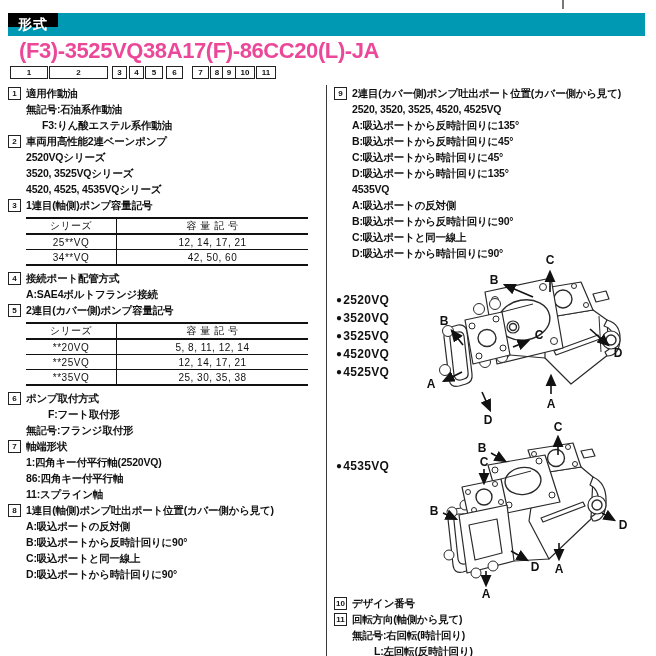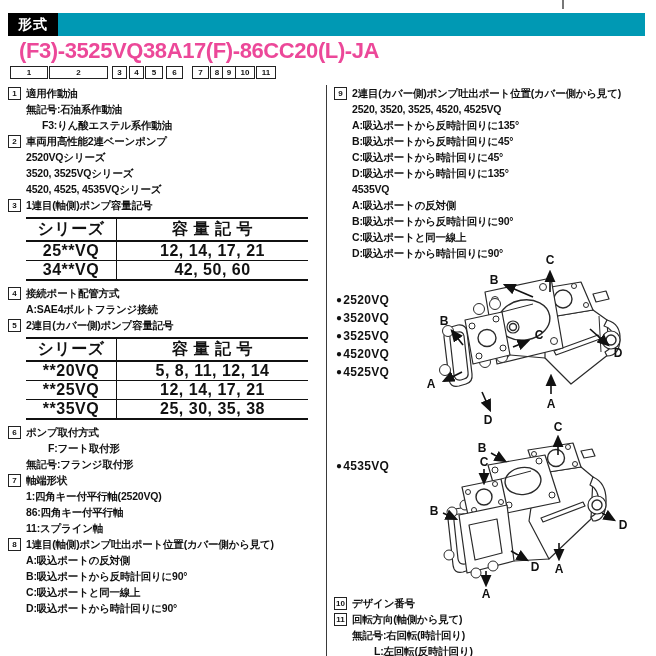--- a/index.html
+++ b/index.html
@@ -4,21 +4,21 @@
 <style>
   html,body{margin:0;padding:0;}
   body{
     width:656px;height:656px;position:relative;background:#ffffff;
     font-family:"Liberation Sans","DejaVu Sans",sans-serif;color:#111;
     overflow:hidden;
   }
   .crop-mark{position:absolute;left:562px;top:0;width:2px;height:9px;background:#777;}
   
   .header-bar{position:absolute;left:8px;top:13px;width:637px;height:23px;background:#0099b4;}
-  .header-label{position:absolute;left:0;top:0;width:50px;height:23px;background:#000;
+  .header-label{position:absolute;left:0;top:0;width:50px;height:14px;background:#000;
     color:#fff;font-weight:bold;font-size:14px;line-height:23px;text-align:center;letter-spacing:1px;}
   
   .model-code{position:absolute;left:19px;top:38px;font-size:22px;font-weight:bold;
     letter-spacing:-0.4px;white-space:nowrap;color:#ec4899;}
   
   .code-box{position:absolute;top:66px;height:11px;border:1px solid #222;
     font-size:8px;font-weight:bold;line-height:11px;text-align:center;background:#fff;}
   
   .divider-v{position:absolute;left:326px;top:85px;width:1px;height:571px;background:#3a3a3a;}
   #left-col{position:absolute;left:8px;top:85px;width:312px;}
@@ -28,21 +28,21 @@
   .numbox{flex:none;width:11px;height:11px;border:1px solid #222;font-size:8px;font-weight:bold;
     line-height:11px;text-align:center;margin:2px 5px 0 0;background:#fff;}
   .sec-title{font-size:10.5px;font-weight:bold;white-space:nowrap;letter-spacing:-0.2px;}
   .line{font-size:10.5px;font-weight:bold;line-height:16px;white-space:nowrap;letter-spacing:-0.2px;}
   .i0{padding-left:18px;} .i1{padding-left:34px;} .i2{padding-left:40px;}
   
   table.cap{border-collapse:collapse;margin:4px 0 4px 18px;width:282px;
     border-top:2px solid #111;border-bottom:2.5px solid #111;}
   table.cap th{border-bottom:2px solid #111;}
   table.cap td{border-bottom:1px solid #111;}
-  table.cap th,table.cap td{font-size:16px;font-weight:bold;text-align:center;
+  table.cap th,table.cap td{font-size:10px;font-weight:normal;text-align:center;
     height:14px;padding:0;letter-spacing:0.5px;}
   table.cap th:first-child,table.cap td:first-child{border-right:1.5px solid #111;width:90px;}
   
   .diagram{position:relative;}
   #diagram-1{height:160px;margin-top:2px;}
   #diagram-2{height:172px;}
   .bullets{position:absolute;left:2px;}
   #bullets-1{top:28px;} #bullets-2{top:34px;}
   .bullet{font-size:12px;font-weight:bold;line-height:17px;letter-spacing:0.3px;}
   .bullet::before{content:"●";font-size:10px;margin-right:1px;vertical-align:1px;}

